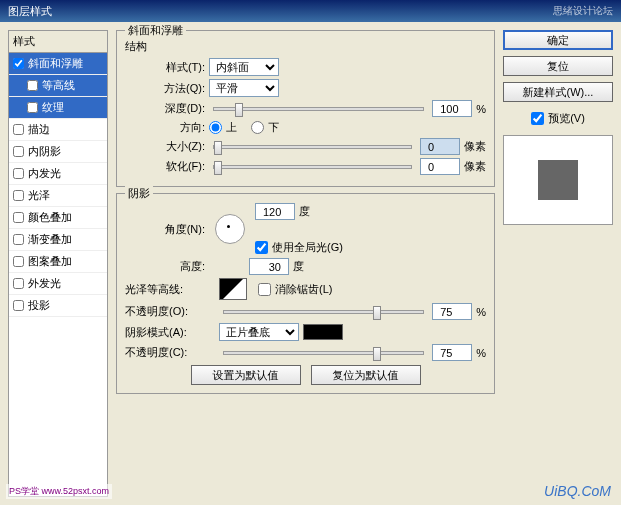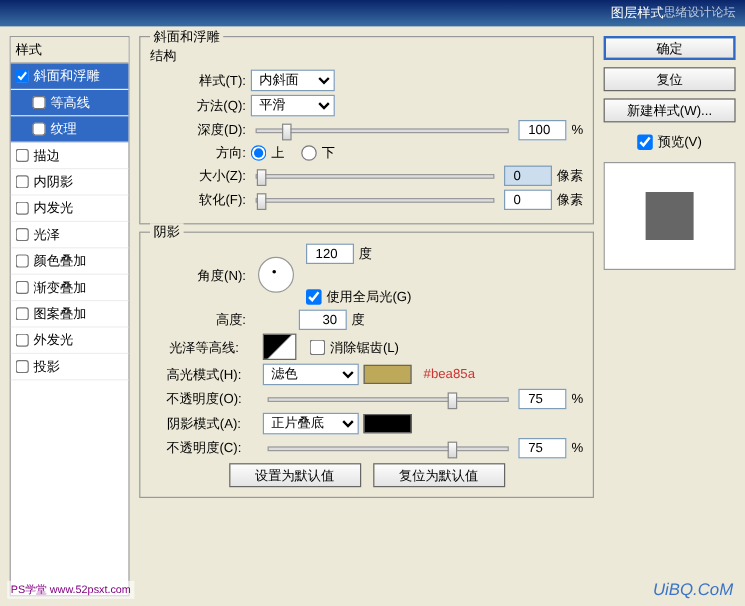--- a/index.html
+++ b/index.html
@@ -1,32 +1,32 @@
 <!DOCTYPE html>
 <html><head>
 <meta charset="utf-8">
 <style>
 *{margin:0;padding:0;box-sizing:border-box;font-family:"Microsoft YaHei","SimSun",sans-serif;font-size:11px}
 body{background:#ece9d8;width:621px;height:505px;position:relative;overflow:hidden}
-.titlebar{background:linear-gradient(#0a246a,#3a6ea5);color:#fff;height:22px;line-height:22px;padding:0 8px;display:flex;justify-content:flex-end}
+.titlebar{background:linear-gradient(#0a246a,#3a6ea5);color:#fff;height:22px;line-height:22px;padding:0 8px;display:flex;justify-content:space-between}
 .titlebar .wm{opacity:.7;font-size:10px}
 .dialog{display:flex;padding:8px;gap:8px;height:calc(100% - 22px)}
 .styles-col{width:100px;border:1px solid #999;background:#fff}
 .styles-hdr{background:#ece9d8;border-bottom:1px solid #999;padding:3px 4px}
 .sty-row{display:flex;align-items:center;gap:4px;padding:3px 4px;border-bottom:1px solid #eee}
 .sty-row.sel{background:#316ac5;color:#fff}
 .sty-row.indent{padding-left:18px}
 .sty-row input[type=checkbox]{width:11px;height:11px}
 .mid-col{flex:1;display:flex;flex-direction:column;gap:6px}
 .grp{border:1px solid #999;padding:6px 8px 8px;position:relative}
 .grp-title{position:absolute;top:-8px;left:8px;background:#ece9d8;padding:0 3px}
 .sub-title{margin:2px 0 4px}
 .row{display:flex;align-items:center;gap:4px;margin:3px 0}
 .row label.lab{width:80px;text-align:right}
-.row label.lab2{width:90px;text-align:center}
+.row label.lab2{width:90px;text-align:left}
 select{border:1px solid #7f9db9;height:18px;background:#fff;padding:0 2px}
 input[type=text]{border:1px solid #7f9db9;height:17px;padding:0 7px;background:#fff}
 .slider{flex:1;height:4px;background:#ddd;border:1px solid #999;position:relative;margin:0 4px}
 .slider .thumb{position:absolute;top:-5px;width:8px;height:14px;background:linear-gradient(#fcfcfc,#d8d8d8);border:1px solid #888}
 .dir-dot{width:30px;height:30px;border:1px solid #999;border-radius:50%;background:#fff;position:relative;margin:0 6px}
 .dir-dot .dot{position:absolute;width:3px;height:3px;background:#000;border-radius:50%;top:10px;left:11px}
 .swatch{width:40px;height:16px;border:1px solid #666}
 .gloss-sw{width:28px;height:22px;border:1px solid #666;background:linear-gradient(135deg,#000 0%,#000 48%,#fff 52%,#fff 100%)}
 .right-col{width:110px;display:flex;flex-direction:column;gap:6px;align-items:stretch}
 .btn{height:20px;border:1px solid #666;background:linear-gradient(#fcfcfc,#e4e4e4)}
@@ -157,26 +157,20 @@
             </div>
         </div>
       </div>
       <div class="row">
           <label class="lab">高度:</label>
           <input type="text" style="width: 40px; margin-left: 40px; text-align: right;" value="30">
           <span>度</span>
         </div>
       <div class="row"><label class="lab2">光泽等高线:</label><div class="gloss-sw"></div>&nbsp;<input type="checkbox" style=""><span>消除锯齿(L)</span></div>
       <div class="row">
-          <label class="lab2">高光模式(H):</label>
-          <select style="width:80px"><option>滤色</option></select>
-          <div class="swatch" style="background:#bea85a"></div>
-          <span class="hex-note">#bea85a</span>
-        </div>
-      <div class="row">
           <label class="lab2">不透明度(O):</label>
           <div class="slider">
             <div class="thumb" style="left:75%"></div>
           </div>
           <input type="text" style="width: 40px;" value="75">
           <span>%</span>
         </div>
       <div class="row">
           <label class="lab2">阴影模式(A):</label>
           <select style="width:80px"><option>正片叠底</option></select>

